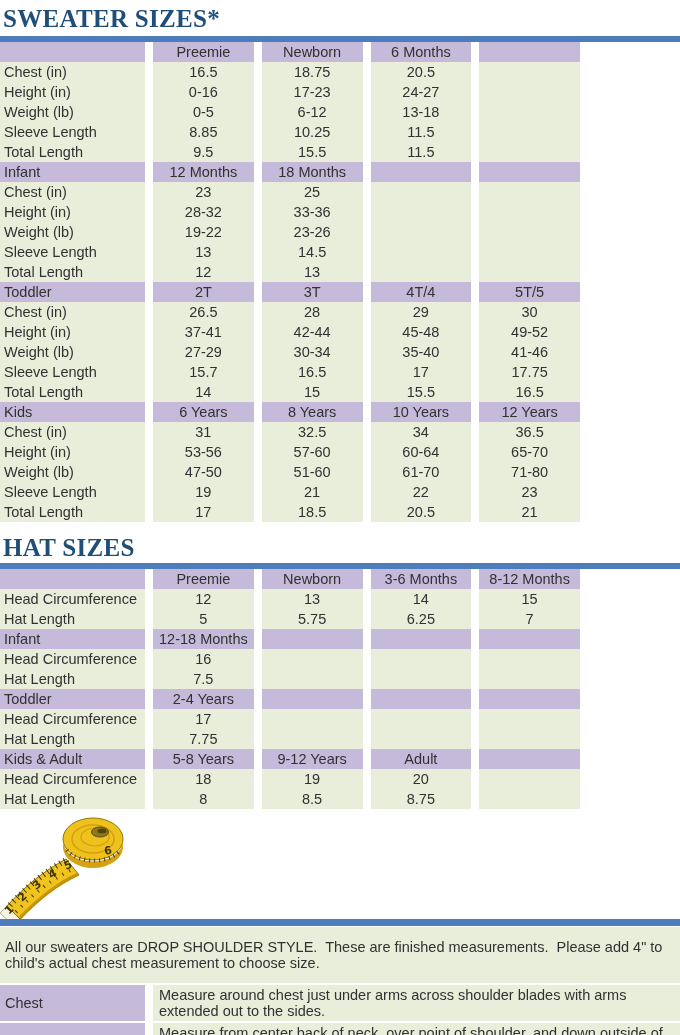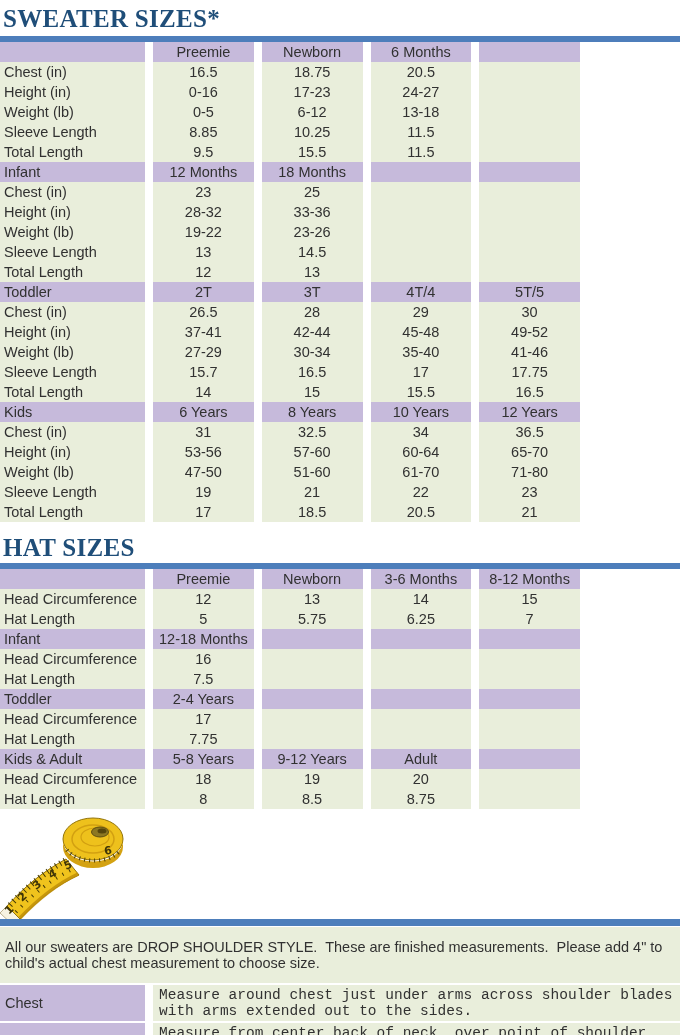--- a/index.html
+++ b/index.html
@@ -35,21 +35,21 @@
   .value-cell{text-align:center;border-left:8px solid #ffffff;}
   
   #howto-header{position:relative;height:104px;margin-top:6px;}
   #tape-svg{position:absolute;left:0;top:0;}
   #howto-title{position:absolute;left:28px;bottom:0;font-size:27px;line-height:30px;white-space:nowrap;}
   #howto-bar{height:7px;background:var(--bar-blue);}
   table.notes{width:680px;border-collapse:separate;border-spacing:0;table-layout:fixed;margin-top:1px;}
   table.notes td{font-size:14.5px;line-height:16px;vertical-align:middle;color:var(--text-dark);}
   .note-intro{background:var(--row-green);padding:12px 5px;white-space:pre-wrap;}
   .note-label{background:var(--row-purple);padding:2px 0 2px 5px;border-top:2px solid #fff;}
-  .note-text{background:var(--row-green);border-left:8px solid #fff;border-top:2px solid #fff;padding:2px 6px;white-space:pre-wrap;font-family:Liberation Mono, monospace;}
+  .note-text{background:var(--row-green);border-left:8px solid #fff;border-top:2px solid #fff;padding:2px 6px;white-space:pre-wrap;}
 </style>
 </head>
 <body>
 
 <h1 id="sweater-title" class="serif-title">SWEATER SIZES*</h1>
 <div class="bar"></div>
 <table class="sizes" id="sweater-table">
   <colgroup>
     <col style="width:145px">
       <col>

